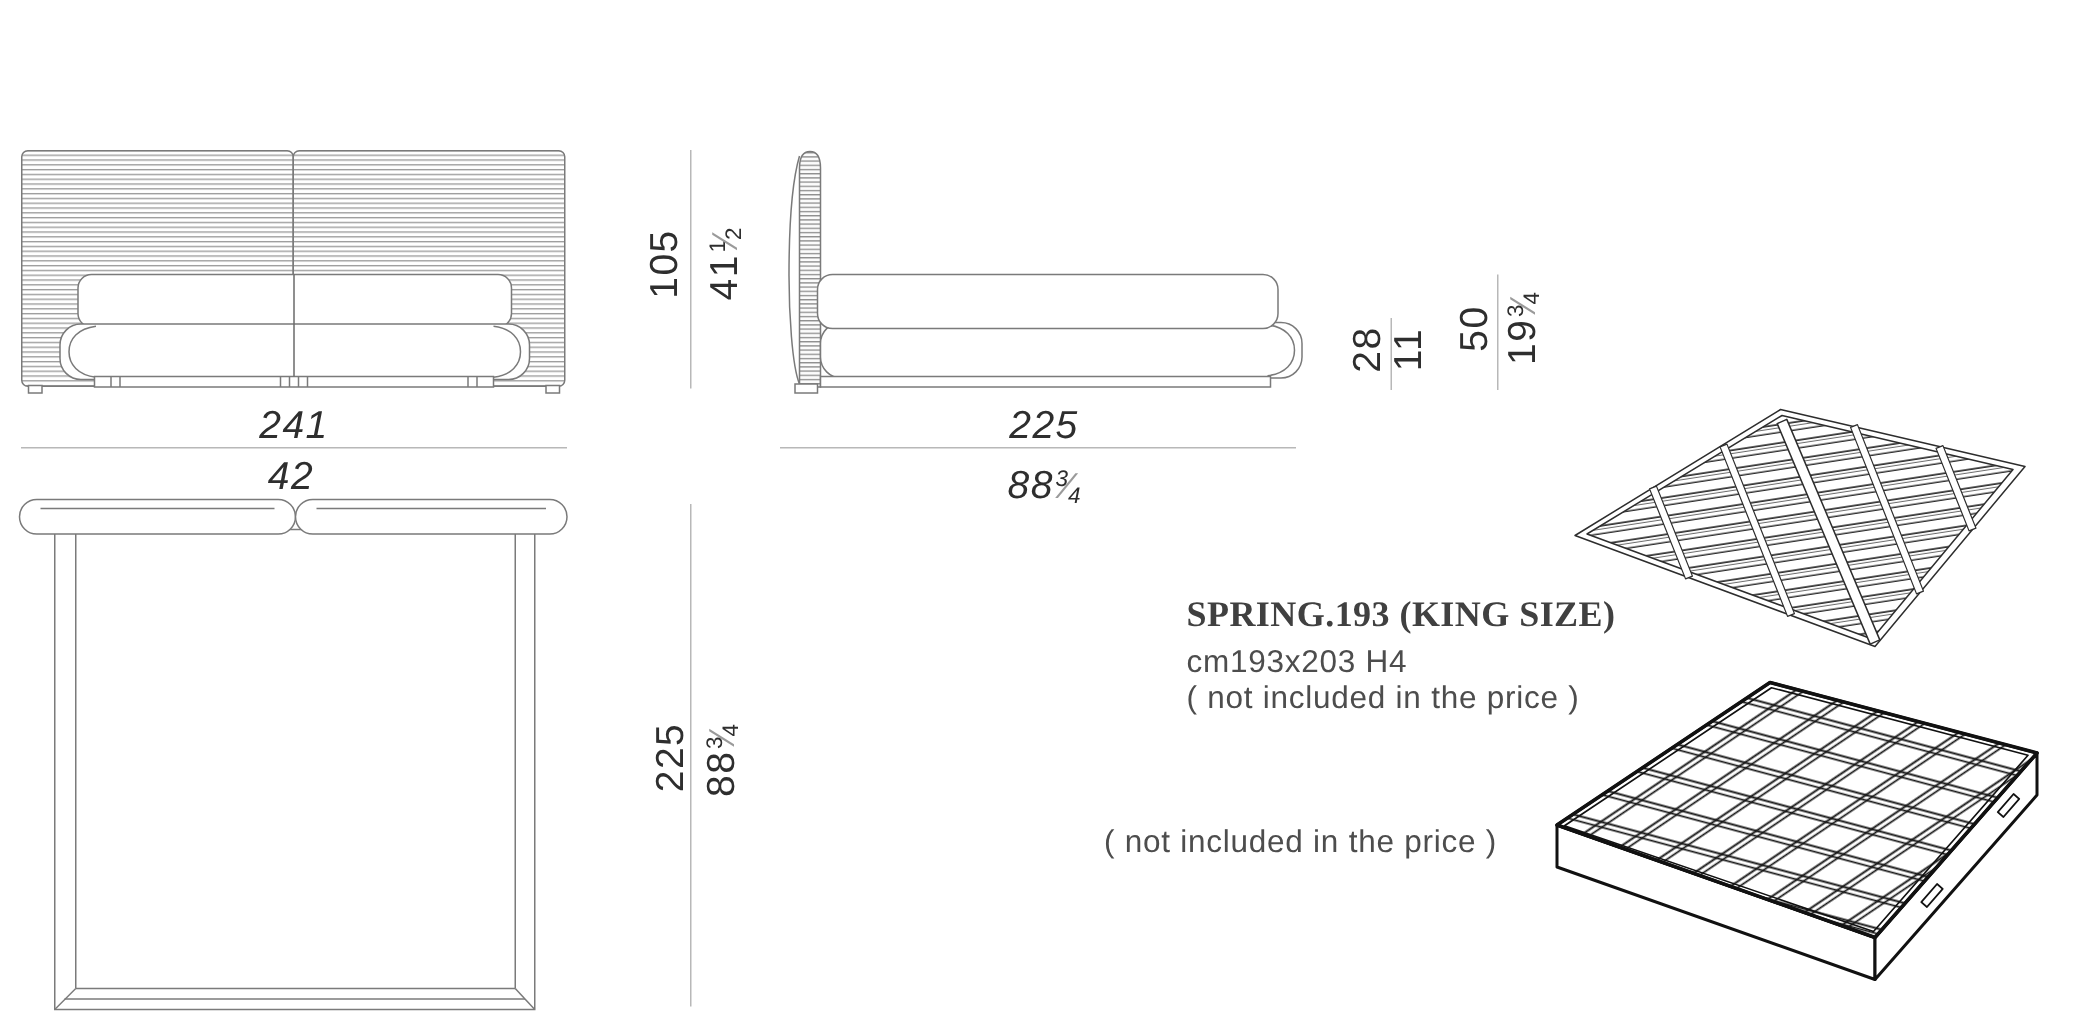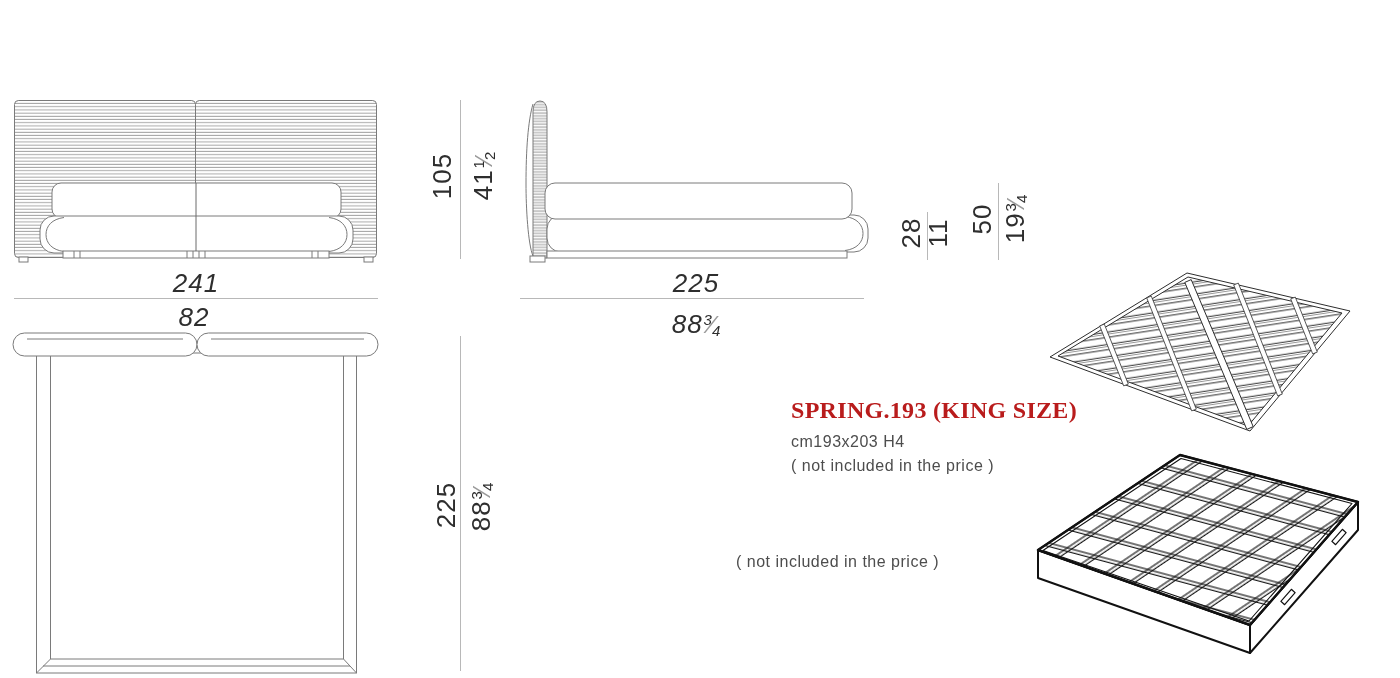--- a/index.html
+++ b/index.html
@@ -15,25 +15,25 @@
   }
   .ctr{transform:translate(-50%,-50%);font-style:italic;}
   .rot{transform:translate(-50%,-50%) rotate(-90deg);}
   .fr{display:inline-block;margin-left:1px;letter-spacing:0;}
   .fr sup{font-size:15px;vertical-align:8px;}
   .fr sub{font-size:15px;vertical-align:-3px;}
   .fr .fs{font-size:24px;color:#9a9a9a;margin:0 -2px;}
   
   .prod{position:absolute;white-space:nowrap;}
   .prod h2{
-    font-family:"Liberation Serif",serif;font-weight:bold;color:#b91c1c;
+    font-family:"Liberation Serif",serif;font-weight:bold;color:#404040;
     font-size:24px;margin:0 0 6px 0;letter-spacing:0.3px;
   }
   .prod .spec{
-    font-size:16px;line-height:24px;color:#4d4d4d;letter-spacing:0.5px;
+    font-size:21px;line-height:24px;color:#4d4d4d;letter-spacing:0.5px;
   }
 </style>
 </head>
 <body>
 
 <div class="canvas">
 
   <svg class="art" width="1400" height="678" viewBox="0 0 1400 678">
     <defs>
       <pattern id="hatchA" width="8" height="3.2" patternUnits="userSpaceOnUse">
@@ -133,21 +133,21 @@
       <polygon points="1038,550 1180,455 1358,502 1250,625" fill="url(#quiltA)" stroke="none"></polygon>
       <polygon points="1038,550 1180,455 1358,502 1250,625" fill="url(#quiltB)" stroke="none"></polygon>
       <polygon points="1038,550 1180,455 1358,502 1250,625" fill="none" stroke-width="2.4"></polygon>
       <polygon points="1043,550.5 1181,458.5 1352,503.5 1249,621" fill="none" stroke-width="1.1"></polygon>
       <rect x="-8" y="-2.5" width="16" height="5" transform="translate(1288,597) rotate(-49)" stroke-width="1.2"></rect>
       <rect x="-8" y="-2.5" width="16" height="5" transform="translate(1339,537) rotate(-49)" stroke-width="1.2"></rect>
     </g>
   </svg>
 
   <div class="dim ctr" style="left:196px;top:283px">241</div>
-  <div class="dim ctr" style="left:194px;top:317px">82</div>
+  <div class="dim ctr" style="left:194px;top:317px">42</div>
 
   <div class="dim ctr" style="left:696px;top:283px">225</div>
   <div class="dim ctr" style="left:696px;top:324px">
     <span>88</span><span class="fr"><sup>3</sup><span class="fs">⁄</span><sub>4</sub></span>
   </div>
 
   <div class="dim rot" style="left:442px;top:176px">105</div>
   <div class="dim rot" style="left:483px;top:176px">
     <span>41</span><span class="fr"><sup>1</sup><span class="fs">⁄</span><sub>2</sub></span>
   </div>

